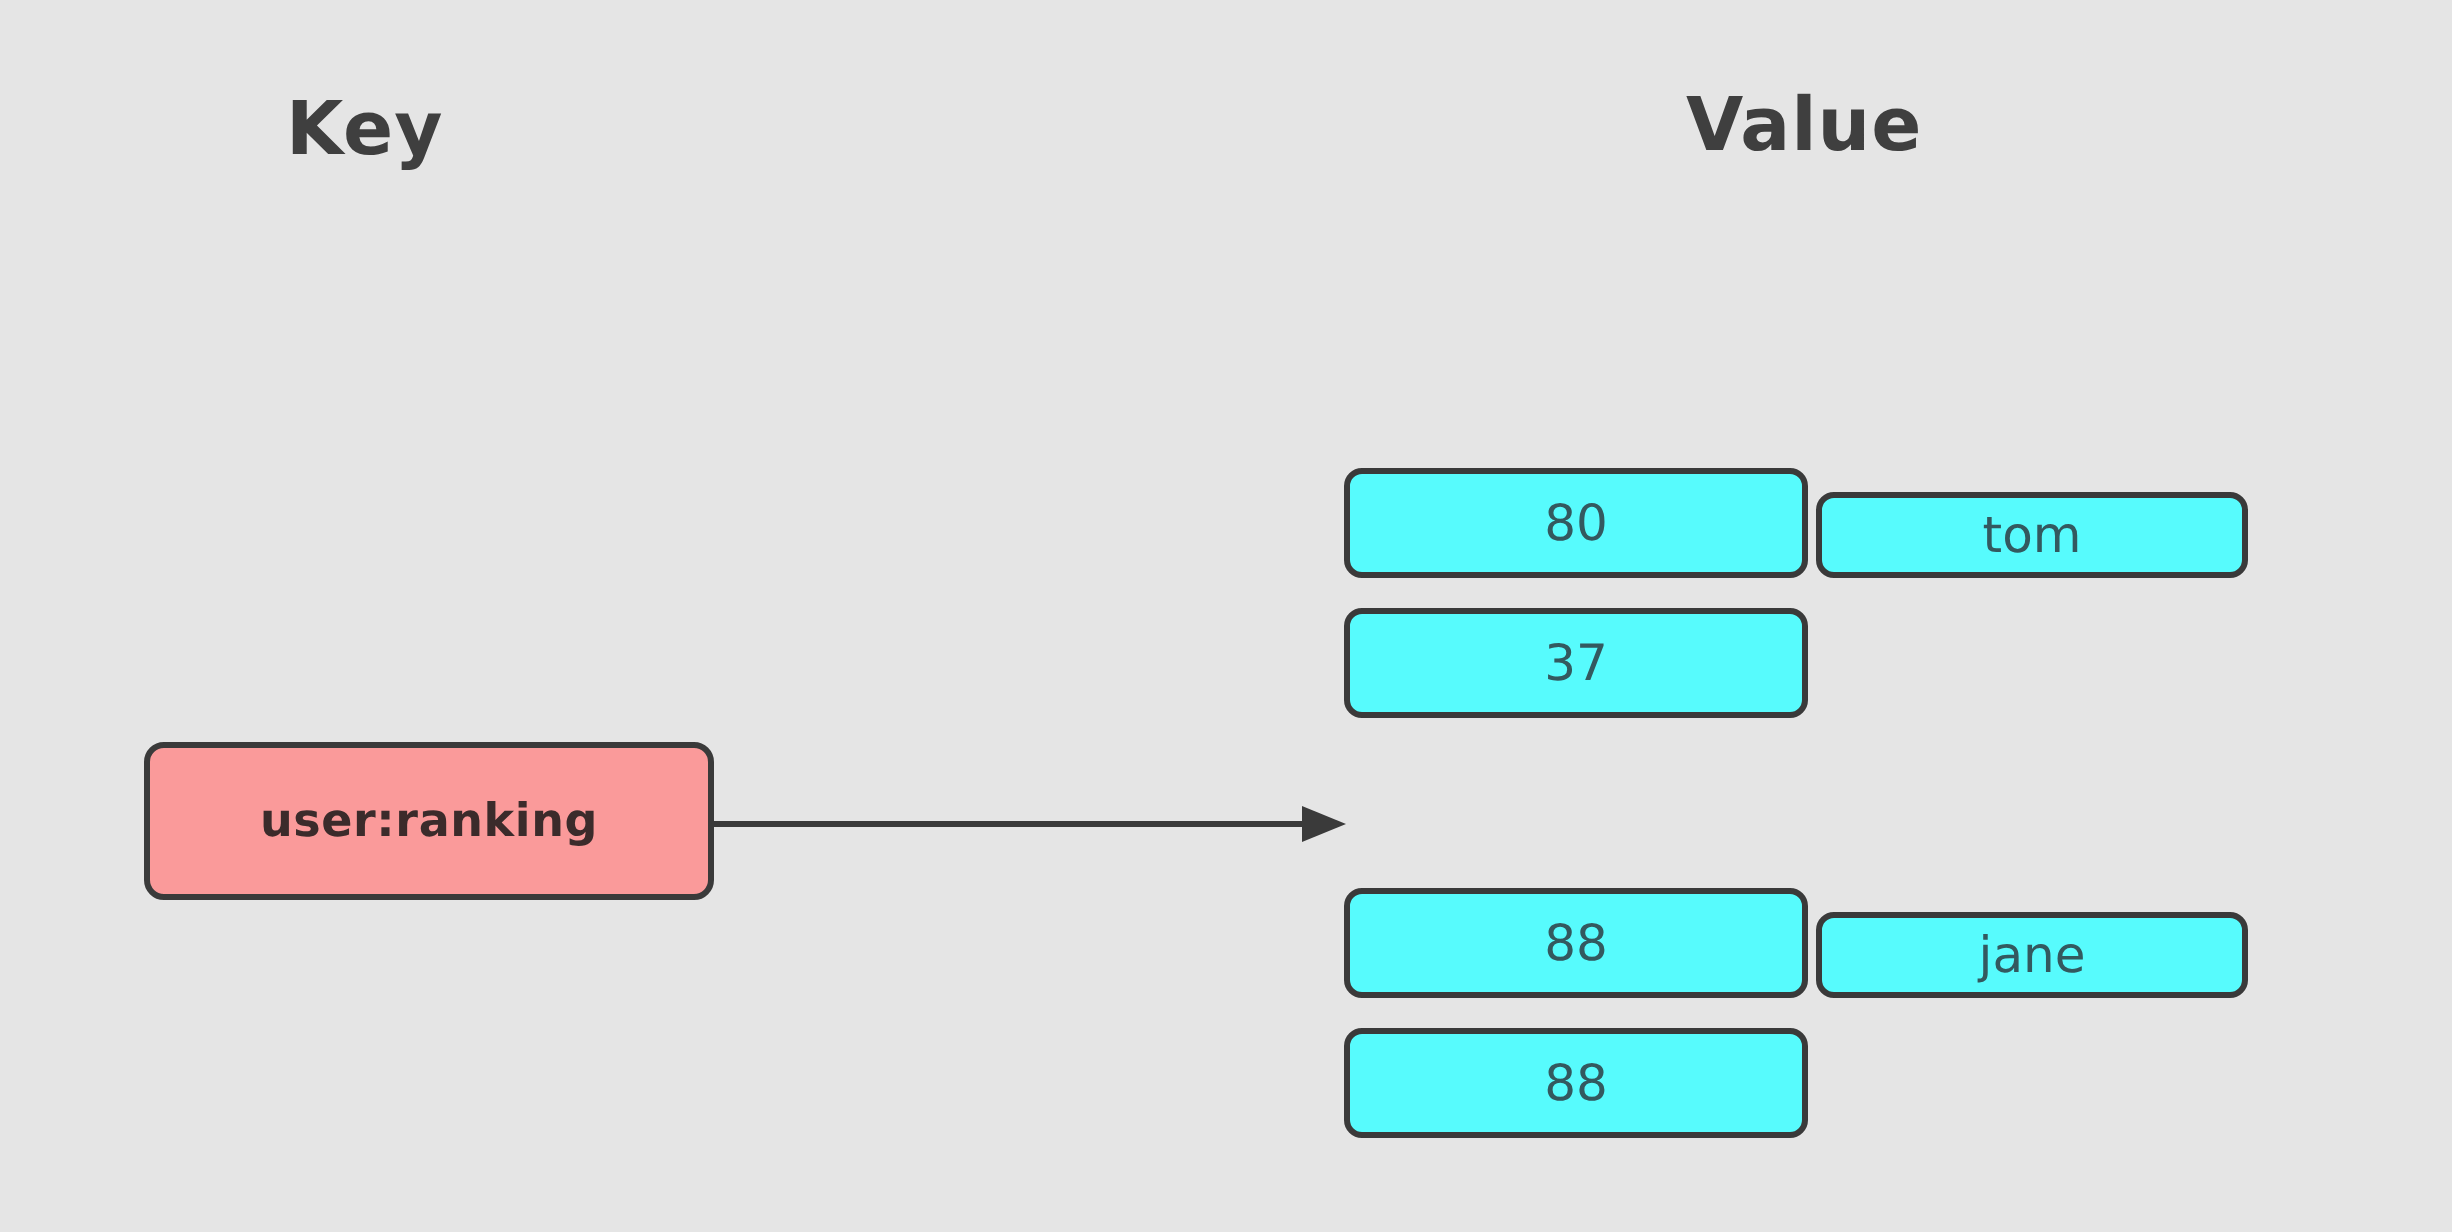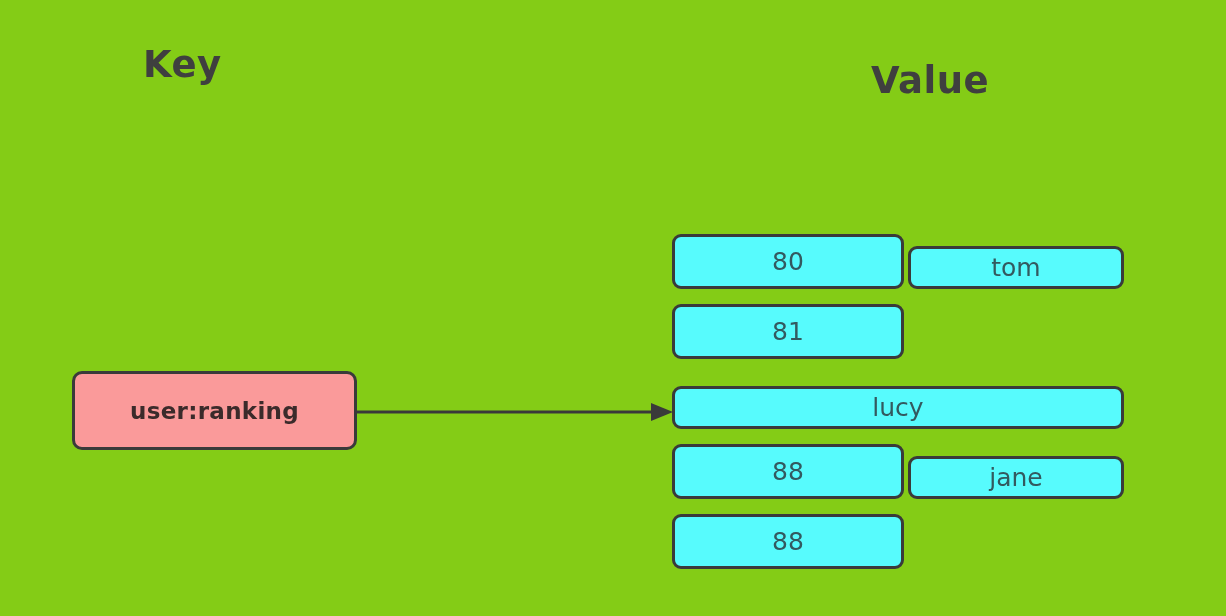--- a/index.html
+++ b/index.html
@@ -16,32 +16,32 @@
     width: 1226px;
     height: 616px;
     background: #ffffff;
     font-family: "DejaVu Sans", "Liberation Sans", sans-serif;
     overflow: hidden;
   }
   .canvas {
     position: relative;
     width: 1226px;
     height: 616px;
-    background: #84cc16;
+    background: #e5e5e5;
   }
   .heading {
     position: absolute;
     font-size: 37px;
     font-weight: bold;
     color: var(--heading-text);
     letter-spacing: 0.5px;
     white-space: nowrap;
   }
   .heading-key   { left: 143px; top: 43px; }
-  .heading-value { left: 843px; top: 59px; margin-left: 28px; }
+  .heading-value { left: 843px; top: 41px; }
 
   .key-box {
     position: absolute;
     left: 72px;
     top: 371px;
     width: 285px;
     height: 79px;
     background: var(--key-fill);
     border: 3px solid var(--border-color);
     border-radius: 10px;
@@ -110,24 +110,23 @@
     <line x1="0" y1="14" x2="297" y2="14" stroke="#3A3A3A" stroke-width="3"></line>
     <polygon points="294,5 316,14 294,23" fill="#3A3A3A"></polygon>
   </svg>
 
   <div class="value-table" id="value-table">
       <div class="entry-row">
         <div class="cell cell-score">80</div>
         <div class="cell cell-member">tom</div>
       </div>
       <div class="entry-row">
-        <div class="cell cell-score">81</div>
+        <div class="cell cell-score">37</div>
       </div>
       <div class="entry-row">
-        <div class="cell cell-member">lucy</div>
       </div>
       <div class="entry-row">
         <div class="cell cell-score">88</div>
         <div class="cell cell-member">jane</div>
       </div>
       <div class="entry-row">
         <div class="cell cell-score">88</div>
       </div>
     </div>
 

